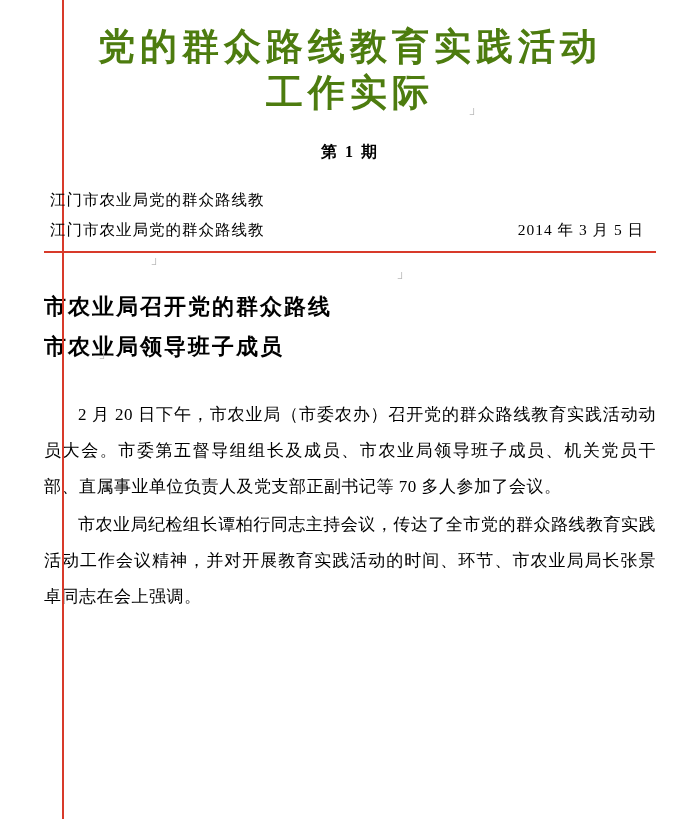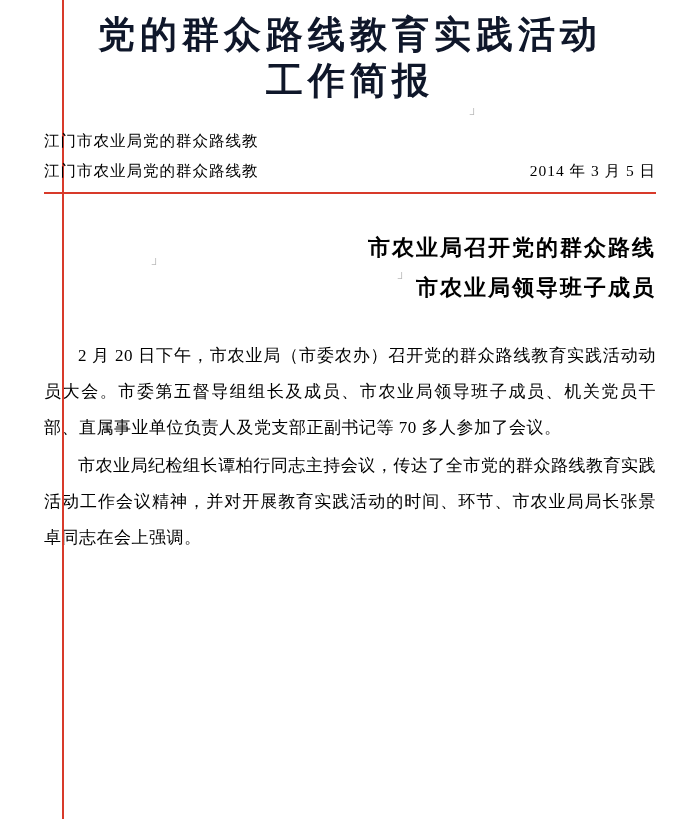--- a/index.html
+++ b/index.html
@@ -29,27 +29,27 @@
     position: absolute;
     left: 62px;
     top: 0;
     width: 2px;
     height: 819px;
     background: #d83a2a;
   }
 
   .masthead {
     text-align: center;
-    color: #0f172a;
+    color: #4d7c0f;
     font-family: "Liberation Serif", "DejaVu Serif", serif;
     font-weight: bold;
     font-size: 37px;
     line-height: 46px;
     letter-spacing: 5px;
-    padding-top: 12px;
+    padding-top: 24px;
   }
   .masthead .line2 {
     display: block;
     letter-spacing: 5px;
   }
 
   .issue {
     text-align: center;
     font-size: 16px;
     font-weight: bold;
@@ -61,41 +61,41 @@
   .meta {
     margin-top: 22px;
     position: relative;
     height: 62px;
     font-size: 15.5px;
     line-height: 30px;
     letter-spacing: 1px;
   }
   .meta .editor {
     position: absolute;
-    left: 0;
+    left: 6px;
     top: 0;
     width: 330px;
   }
   .meta .editor span { display: block; }
   .meta .date {
     position: absolute;
-    right: 0;
+    right: 12px;
     top: 30px;
     letter-spacing: 1px;
   }
 
   .rule-red {
     border: 0;
     border-top: 2px solid #d83a2a;
     margin: 4px 0 0 0;
     width: 100%;
   }
 
   .headline {
-    text-align: right;
+    text-align: left;
     font-weight: bold;
     font-size: 22px;
     line-height: 40px;
     letter-spacing: 2px;
     margin-top: 34px;
     font-family: Liberation Serif, serif;
   }
   .headline .l2 { display: block; }
 
   .body {
@@ -120,23 +120,24 @@
 </style>
 </head>
 <body>
 
 <div class="page">
 
   <div class="left-rule"></div>
 
   <div class="masthead">
     <span>党的群众路线教育实践活动</span>
-    <span class="line2">工作简报</span>
+    <span class="line2">工作实际</span>
   </div>
 
+  <div class="issue">第 1 期</div>
 
   <div class="meta">
     <div class="editor">
       <span>江门市农业局党的群众路线教</span>
       <span>江门市农业局党的群众路线教</span>
     </div>
     <div class="date">2014 年 3 月 5 日</div>
   </div>
 
   <hr class="rule-red">

